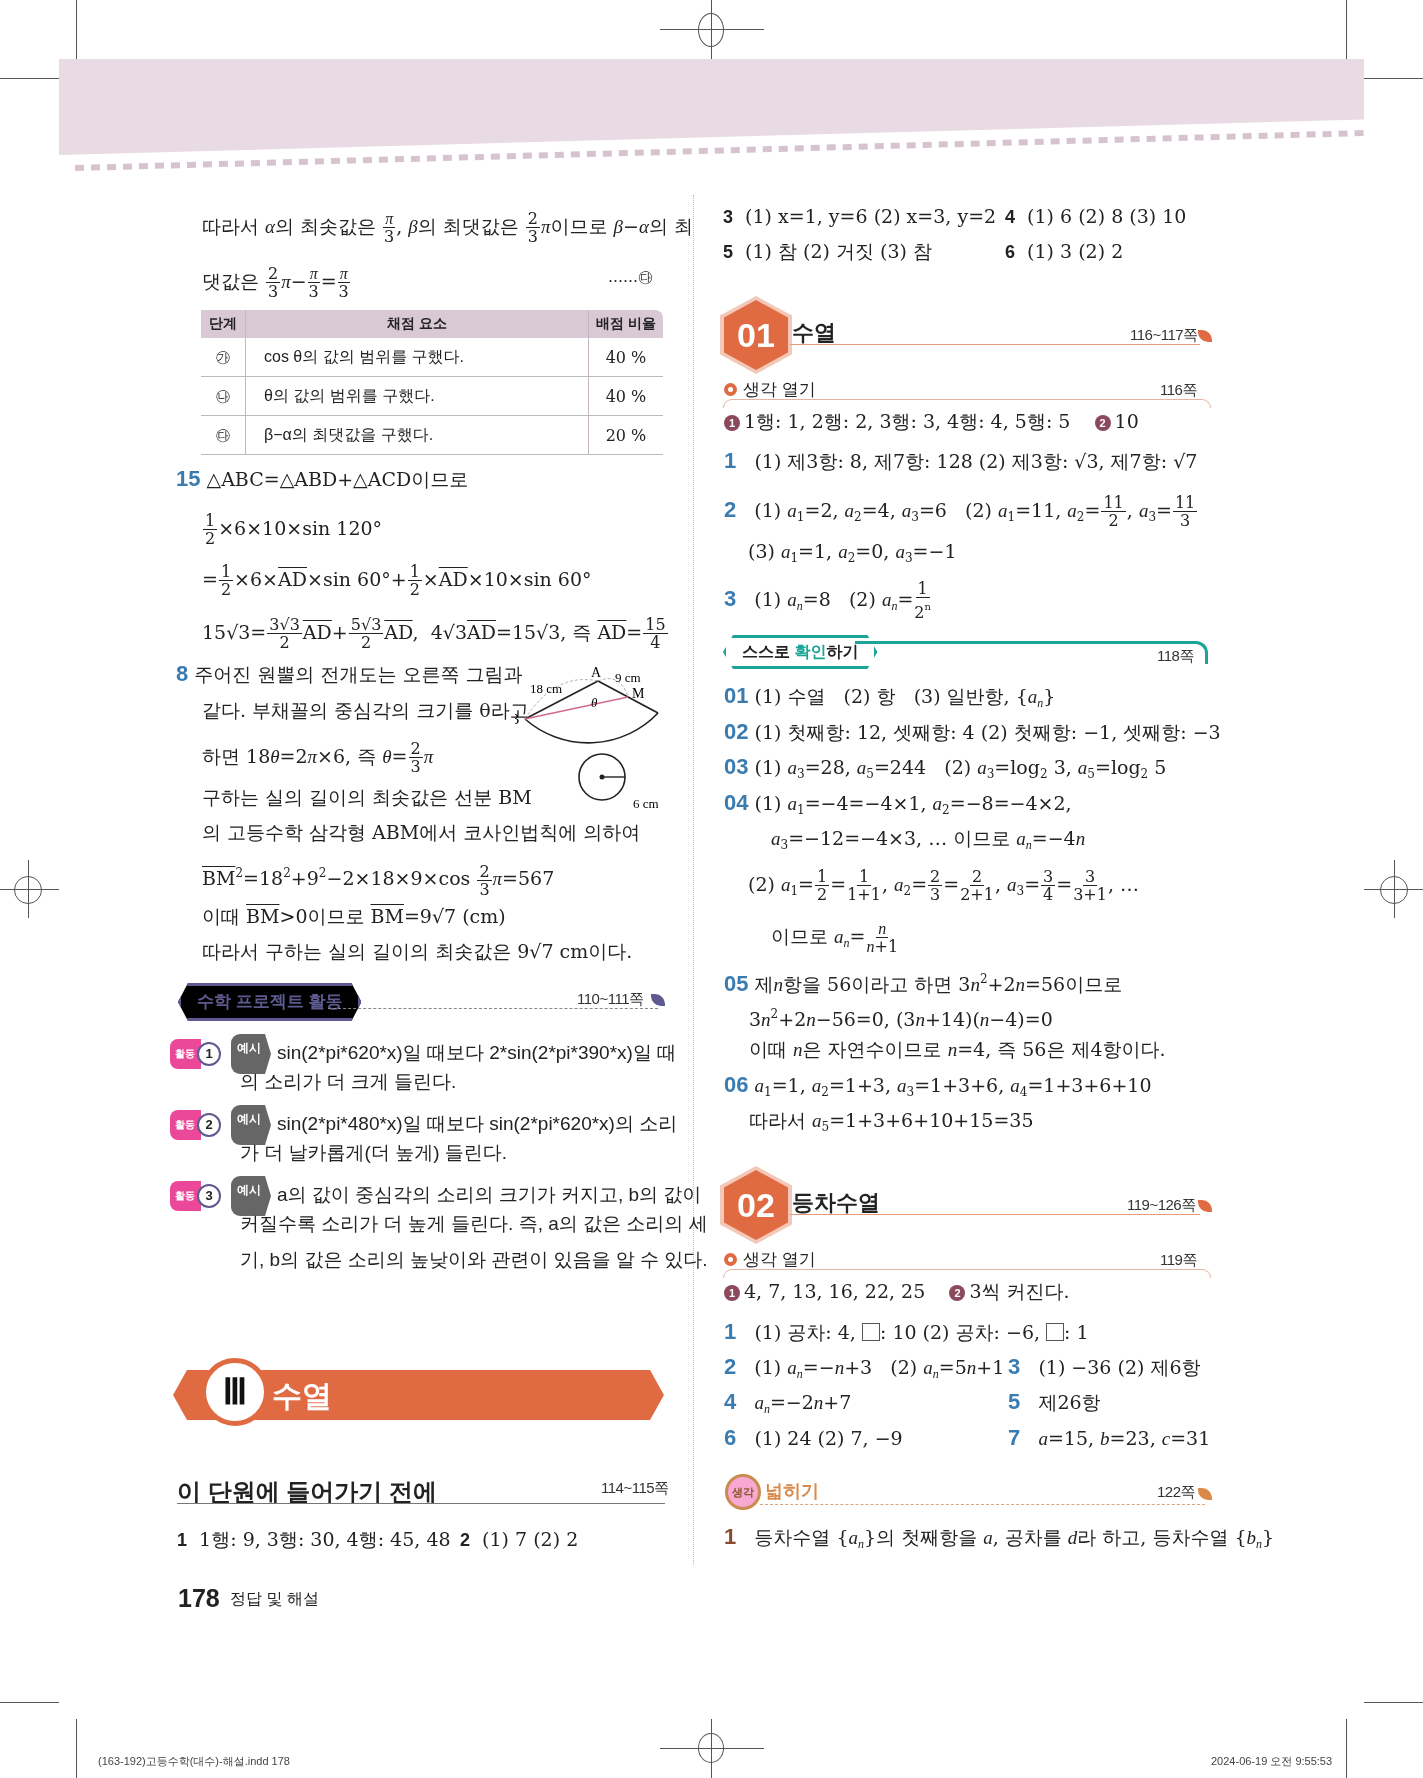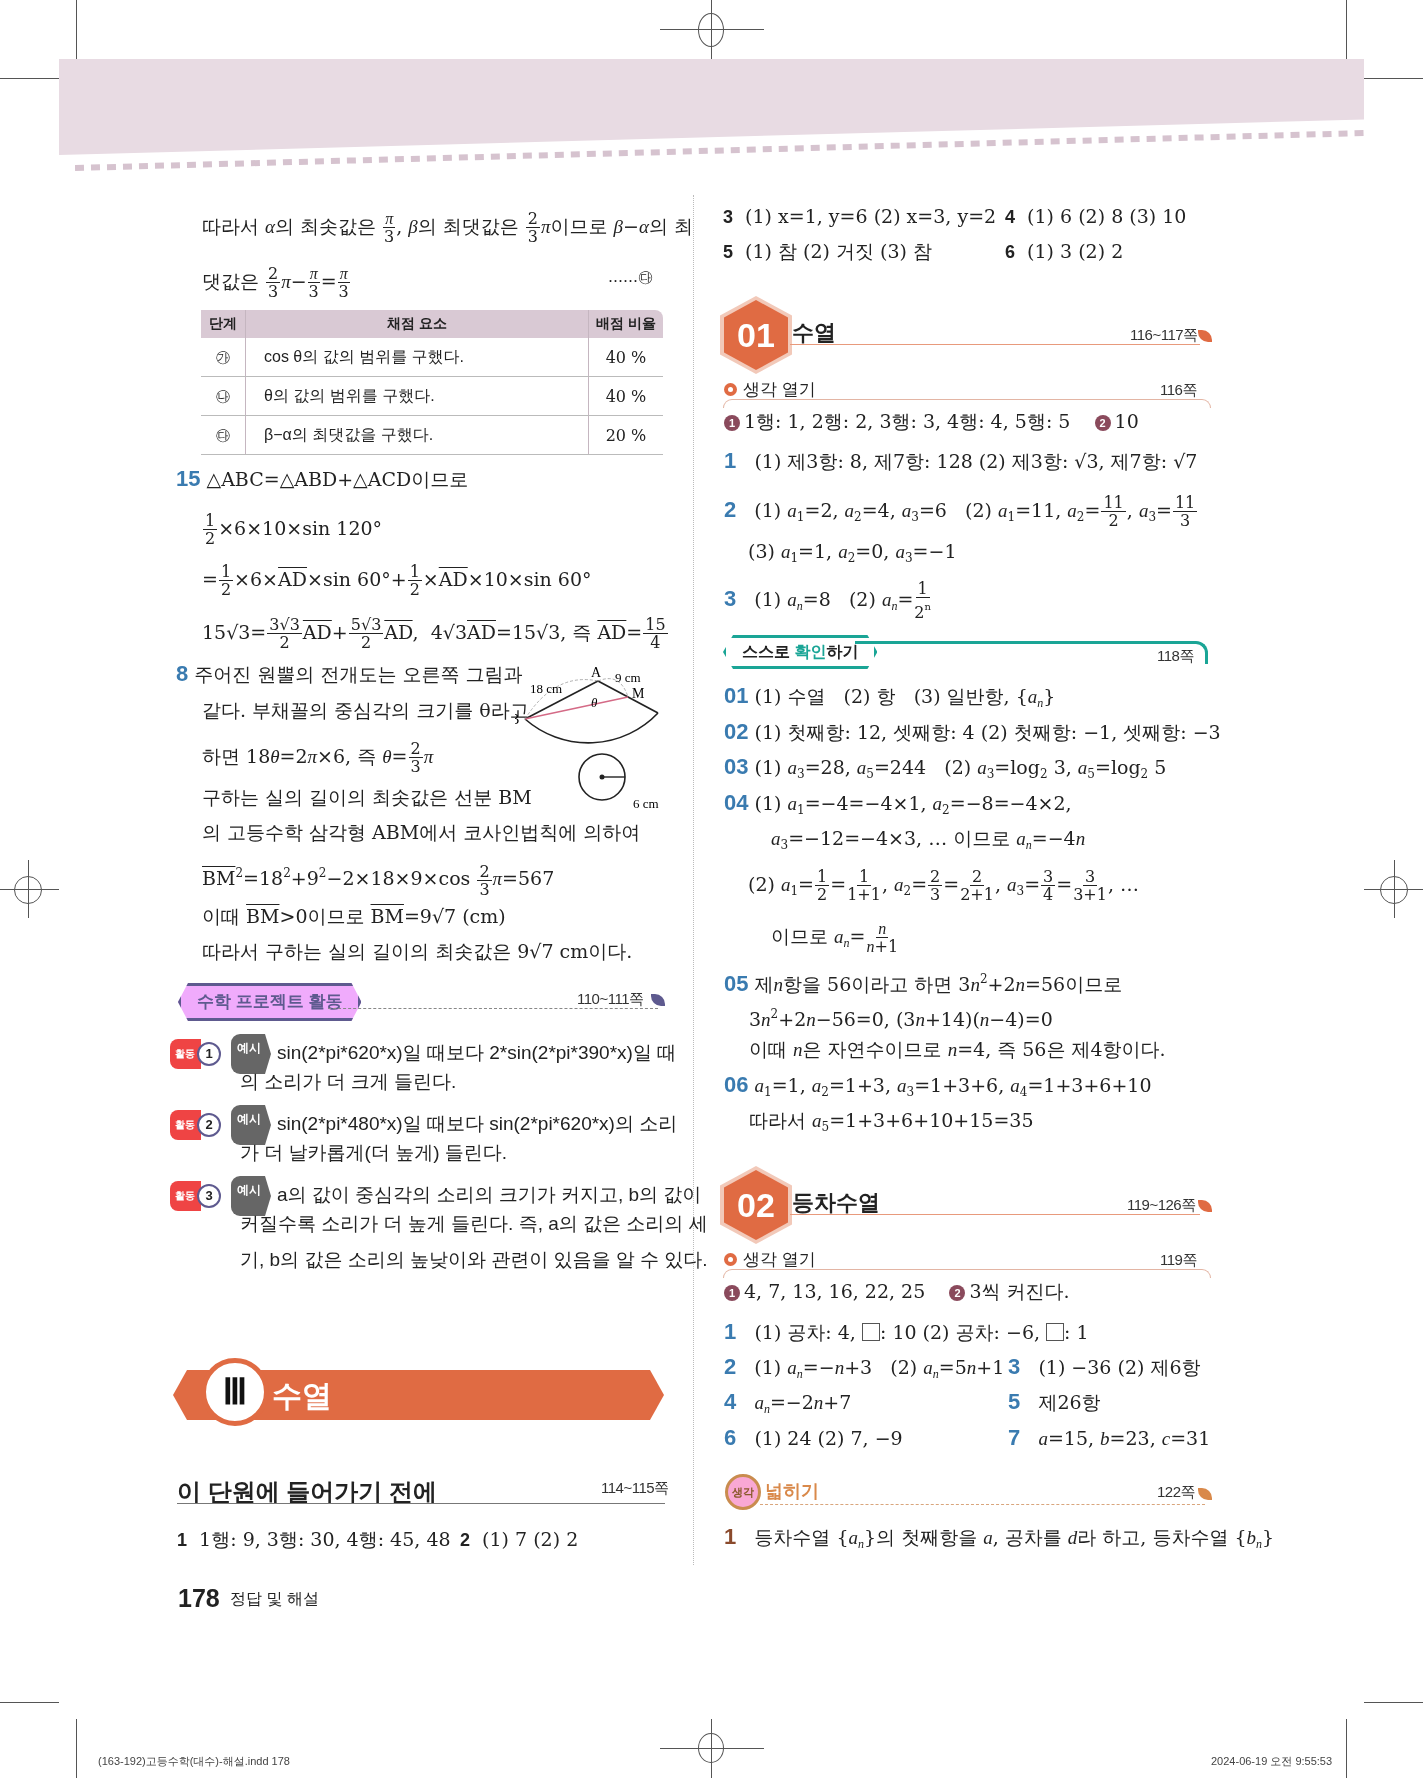--- a/index.html
+++ b/index.html
@@ -37,28 +37,28 @@
   .score-table th:last-child { border-top-right-radius:8px; }
   .score-table td { border-bottom:1px solid #bbb; height:36px; }
   .score-table td:first-child { width:42px; text-align:center; border-right:1px solid #c5b6c0; }
   .score-table td:nth-child(2) { padding-left:18px; font-family:"Liberation Sans", sans-serif; }
   .score-table td:last-child { width:72px; text-align:center; border-left:1px solid #c5b6c0; }
   .score-table th:first-child { border-right:1px solid #c5b6c0; }
   .score-table th:last-child { border-left:1px solid #c5b6c0; }
 
   
   .proj-tag { position:absolute; left:178px; top:983px; height:32px; padding:0 16px; border:3px solid #5e5a8f; color:#5e5a8f;
-              font-family:"Liberation Sans", sans-serif; font-weight:bold; font-size:17px; line-height:32px; background:#f0abfc;
+              font-family:"Liberation Sans", sans-serif; font-weight:bold; font-size:17px; line-height:32px; background:#000000;
               clip-path: polygon(10px 0, calc(100% - 10px) 0, 100% 50%, calc(100% - 10px) 100%, 10px 100%, 0 50%); }
   .proj-line { position:absolute; left:328px; top:1008px; width:330px; border-bottom:1px dashed #888; }
   .pages-label { position:absolute; font-family:"Liberation Sans", sans-serif; font-size:15px; color:#333; letter-spacing:-0.5px; }
   .swoosh { position:absolute; width:14px; height:12px; border-radius:0 10px 0 10px; }
 
   .act-badge { display:inline-flex; align-items:center; vertical-align:middle; margin-right:10px; }
-  .act-pill { background:#ef4444; color:#fff; font-family:"Liberation Sans", sans-serif; font-size:10px; font-weight:bold; padding:2px 6px 2px 5px; border-radius:8px 0 0 8px; }
+  .act-pill { background:#ec4899; color:#fff; font-family:"Liberation Sans", sans-serif; font-size:10px; font-weight:bold; padding:2px 6px 2px 5px; border-radius:8px 0 0 8px; }
   .act-num { width:20px; height:20px; border:2px solid #5e5a8f; border-radius:50%; font-family:"Liberation Sans", sans-serif; font-weight:bold; font-size:13px; display:inline-flex; align-items:center; justify-content:center; margin-left:-4px; background:#fff; color:#222; }
   .ex-tag { display:inline-block; background:#666; color:#fff; font-family:"Liberation Sans", sans-serif; font-size:12px; font-weight:bold; padding:1px 10px 13px 6px; border-radius:9px 0 0 9px;
             clip-path: polygon(0 0, 85% 0, 100% 50%, 85% 100%, 0 100%); margin-right:6px; vertical-align:middle; }
   .sans-txt { font-family:"Liberation Sans", sans-serif; }
 
   
   .unit-banner { position:absolute; left:173px; top:1370px; width:491px; height:50px; background:#e06b43;
                  clip-path: polygon(14px 0, calc(100% - 14px) 0, 100% 50%, calc(100% - 14px) 100%, 14px 100%, 0 50%); }
   .unit-circle { position:absolute; left:201px; top:1358px; width:58px; height:58px; border-radius:50%; background:#fff; border:5px solid #e06b43;
                  display:flex; align-items:center; justify-content:center; font-family:"Liberation Serif", serif; font-size:36px; font-weight:bold; color:#111; }

